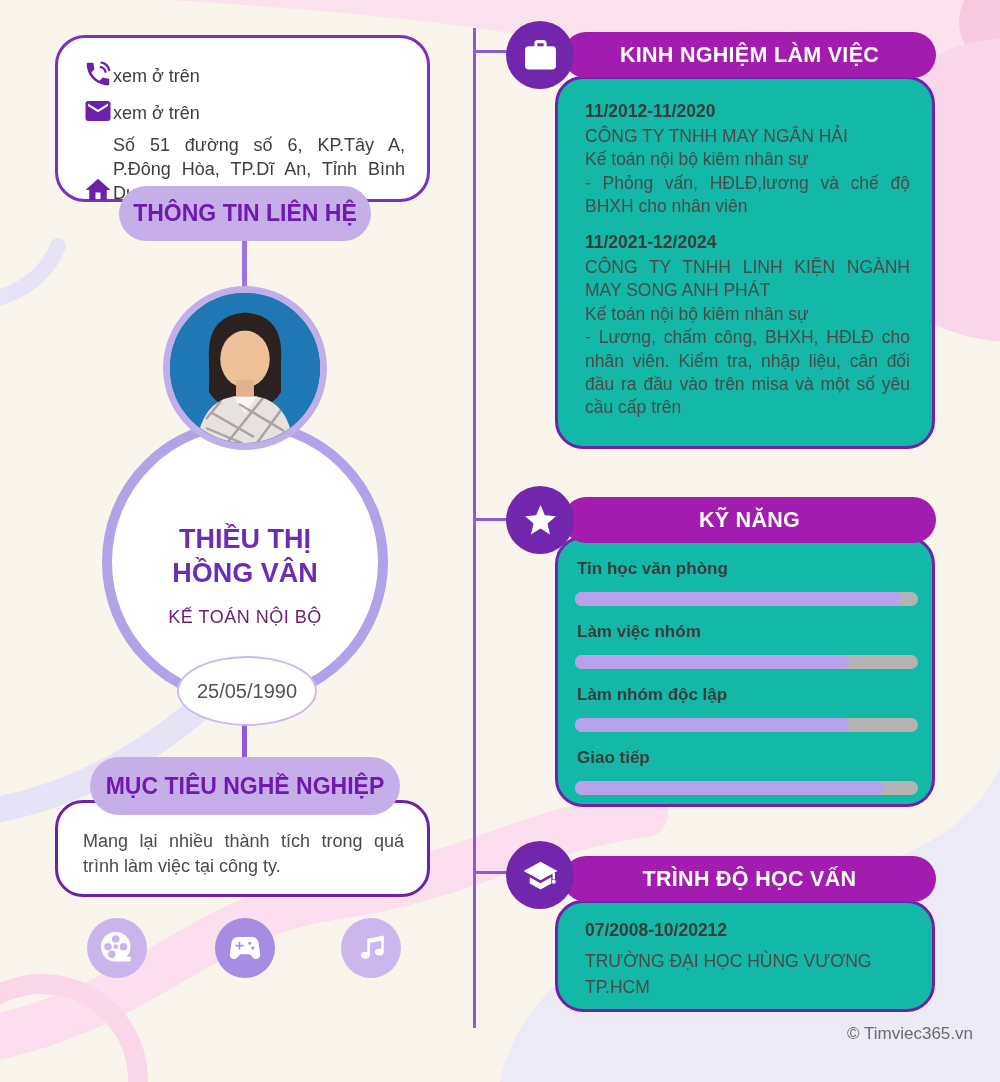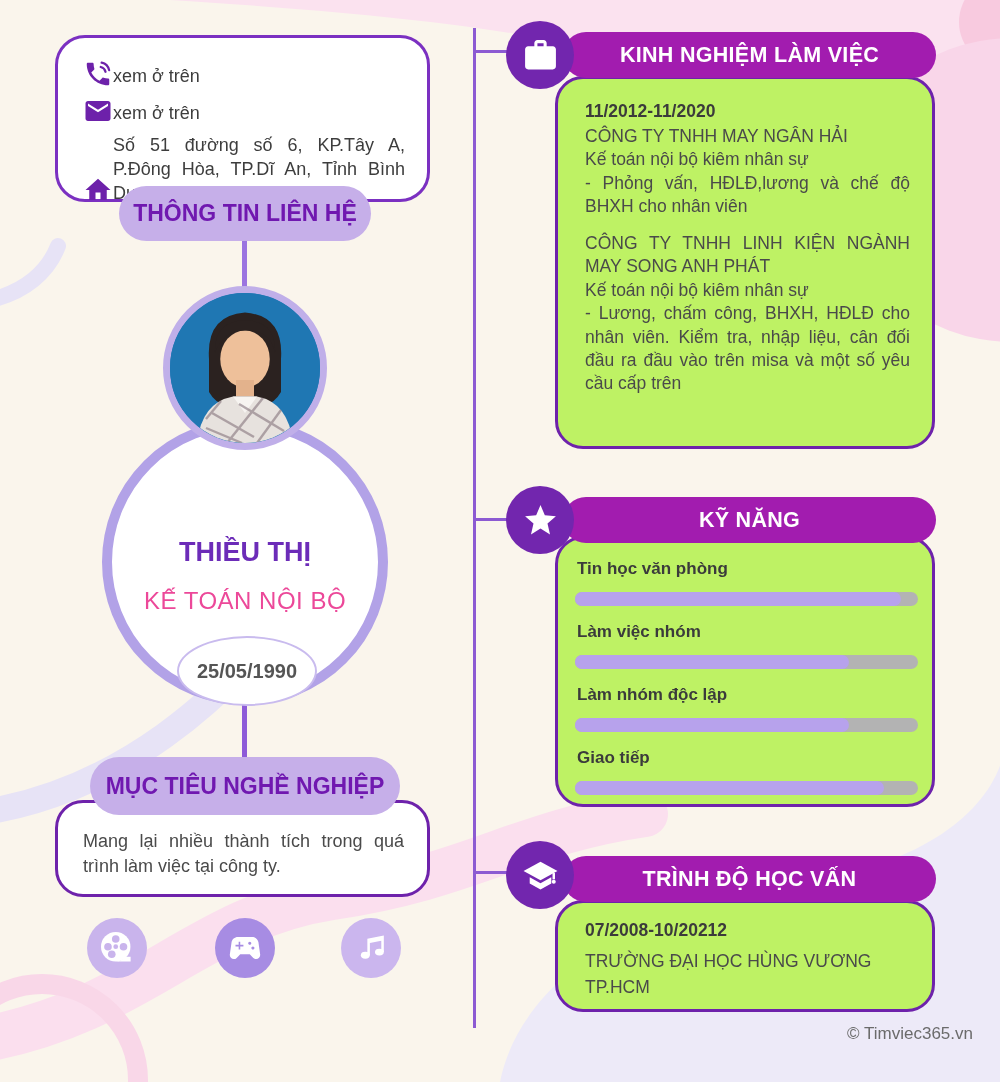--- a/index.html
+++ b/index.html
@@ -26,25 +26,25 @@
   .vl2{left:242px;top:700px;height:60px;background:#8d5bd8;}
 
   .photo-ring{position:absolute;left:163px;top:286px;width:164px;height:164px;border-radius:50%;
     border:7px solid #c0afe9;box-sizing:border-box;overflow:hidden;background:#1f77b3;z-index:4;}
   .photo-ring svg{width:100%;height:100%;display:block;}
 
   .name-circle{position:absolute;left:102px;top:419px;width:286px;height:286px;border-radius:50%;
     background:#fff;border:10px solid #b2a2e7;box-sizing:border-box;z-index:3;display:flex;
     flex-direction:column;align-items:center;justify-content:center;text-align:center;padding-top:26px;}
   .name{font-size:27px;font-weight:bold;color:#6c2cb8;line-height:1.27;}
-  .job-title{margin-top:17px;font-size:24px;color:#ec4899;letter-spacing:.5px;}
-
-  .date-oval{position:absolute;left:177px;top:636px;width:136px;height:66px;background:#fff;
+  .job-title{margin-top:17px;font-size:18px;color:#701a75;letter-spacing:.5px;}
+
+  .date-oval{position:absolute;left:177px;top:656px;width:136px;height:66px;background:#fff;
     border:2px solid #c9bbee;border-radius:50%;display:flex;align-items:center;justify-content:center;
-    font-weight:bold;color:#555;font-size:20px;z-index:5;}
+    font-weight:normal;color:#555;font-size:20px;z-index:5;}
 
   .objective-card{position:absolute;left:55px;top:800px;width:375px;height:97px;background:#fff;
     border:3px solid #6e22ab;border-radius:28px;box-sizing:border-box;z-index:2;display:flex;
     align-items:flex-end;padding:0 23px 15px 25px;}
   .objective-card p{margin:0;color:#4a4a4a;font-size:18px;line-height:1.4;text-align:justify;}
 
   .hobby{position:absolute;width:60px;height:60px;border-radius:50%;display:flex;align-items:center;
     justify-content:center;z-index:2;}
   .hobby svg{width:38px;height:38px;display:block;}
   .hob-1{left:87px;top:918px;background:#c9b4ec;}
@@ -61,21 +61,21 @@
   .section-badge svg{width:37px;height:37px;display:block;}
   .badge-xp{left:506px;top:21px;}
   .badge-skill{left:506px;top:486px;}
   .badge-edu{left:506px;top:841px;}
 
   .section-header{position:absolute;left:563px;width:373px;height:46px;background:#a21caf;
     border-radius:24px;color:#fff;font-weight:bold;font-size:21.5px;display:flex;align-items:center;
     justify-content:center;z-index:4;letter-spacing:.3px;}
   .head-xp{top:32px;}.head-skill{top:497px;}.head-edu{top:856px;}
 
-  .section-card{position:absolute;left:555px;width:380px;background:#bef264;border:3px solid #6e22ab;
+  .section-card{position:absolute;left:555px;width:380px;background:#14b8a6;border:3px solid #6e22ab;
     border-radius:28px;box-sizing:border-box;z-index:2;}
   .card-xp{top:76px;height:373px;padding:22px 22px 0 27px;}
   .card-skill{top:536px;height:271px;padding:15px 14px 0 17px;}
   .card-edu{top:900px;height:112px;padding:17px 22px 0 27px;}
 
   .xp-entry2{margin-top:13px;}
   .xp-period{font-weight:bold;color:#3b3b3b;font-size:17.5px;margin-bottom:3px;}
   .xp-line{color:#4a4a4a;font-size:17.5px;line-height:1.34;text-align:justify;}
 
   .skill-item{margin-bottom:16px;}
@@ -153,20 +153,21 @@
         <path d="M62 70 L38 100"></path>
           <path d="M74 78 L58 100"></path>
           <path d="M34 72 L24 84"></path>
       </g>
     </svg>
   </div>
 
   <div class="name-circle">
     <div class="name">
       <div>THIỀU THỊ</div>
+      <div>HỒNG VÂN</div>
     </div>
     <div class="job-title">KẾ TOÁN NỘI BỘ</div>
   </div>
 
   <div class="date-oval">
     <span>25/05/1990</span>
   </div>
 
   <div class="vline vl2"></div>
 
@@ -220,20 +221,21 @@
   </div>
   <div class="section-header head-xp">KINH NGHIỆM LÀM VIỆC</div>
   <div class="section-card card-xp">
     <div>
       <div class="xp-period">11/2012-11/2020</div>
       <div class="xp-line">CÔNG TY TNHH MAY NGÂN HẢI</div>
       <div class="xp-line">Kế toán nội bộ kiêm nhân sự</div>
       <div class="xp-line">- Phỏng vấn, HĐLĐ,lương và chế độ BHXH cho nhân viên</div>
     </div>
     <div class="xp-entry2">
+      <div class="xp-period">11/2021-12/2024</div>
       <div class="xp-line">CÔNG TY TNHH LINH KIỆN NGÀNH MAY SONG ANH PHÁT</div>
       <div class="xp-line">Kế toán nội bộ kiêm nhân sự</div>
       <div class="xp-line">- Lương, chấm công, BHXH, HĐLĐ cho nhân viên. Kiểm tra, nhập liệu, cân đối đầu ra đầu vào trên misa và một số yêu cầu cấp trên</div>
     </div>
   </div>
 
   <div class="section-badge badge-skill">
     <span>
       <svg viewBox="0 0 24 24" width="37" height="37" fill="#fff">
         <path d="M12 17.27L18.18 21l-1.64-7.03L22 9.24l-7.19-.61L12 2 9.19 8.63 2 9.24l5.46 4.73L5.82 21z"></path>

